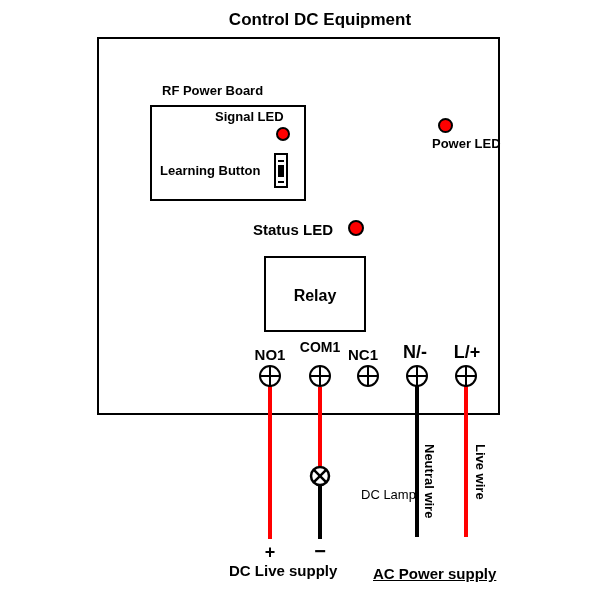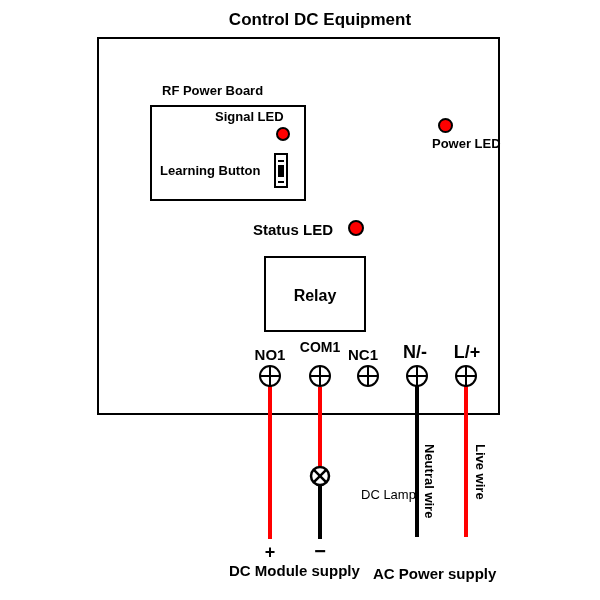--- a/index.html
+++ b/index.html
@@ -85,14 +85,14 @@
 </svg>
 
 <div class="abs txt" style="left:341px; top:488px; font-size:13px; font-weight:normal;margin-left:20px;">DC Lamp</div>
 
 <div class="abs txt vert" style="left:423px; top:444px; font-size:13px;">Neutral wire</div>
 <div class="abs txt vert" style="left:474px; top:444px; font-size:13px;">Live wire</div>
 
 <div class="abs txt" style="left:262px; width:16px; text-align:center; top:543px; font-size:18px;">+</div>
 <div class="abs txt" style="left:310px; width:20px; text-align:center; top:541px; font-size:20px;">−</div>
 
-<div class="abs txt" style="left:229px; top:563px; font-size:15px;">DC Module supply</div>
-<div class="abs txt" style="left:373px; top:566px; font-size:15px;">AC Power supply</div>
+<div class="abs txt" style="left:229px; top:563px; font-size:15px;">DC Live supply</div>
+<div class="abs txt" style="left:373px; top:566px; font-size:15px;text-decoration:underline;">AC Power supply</div>
 
 </body></html>

